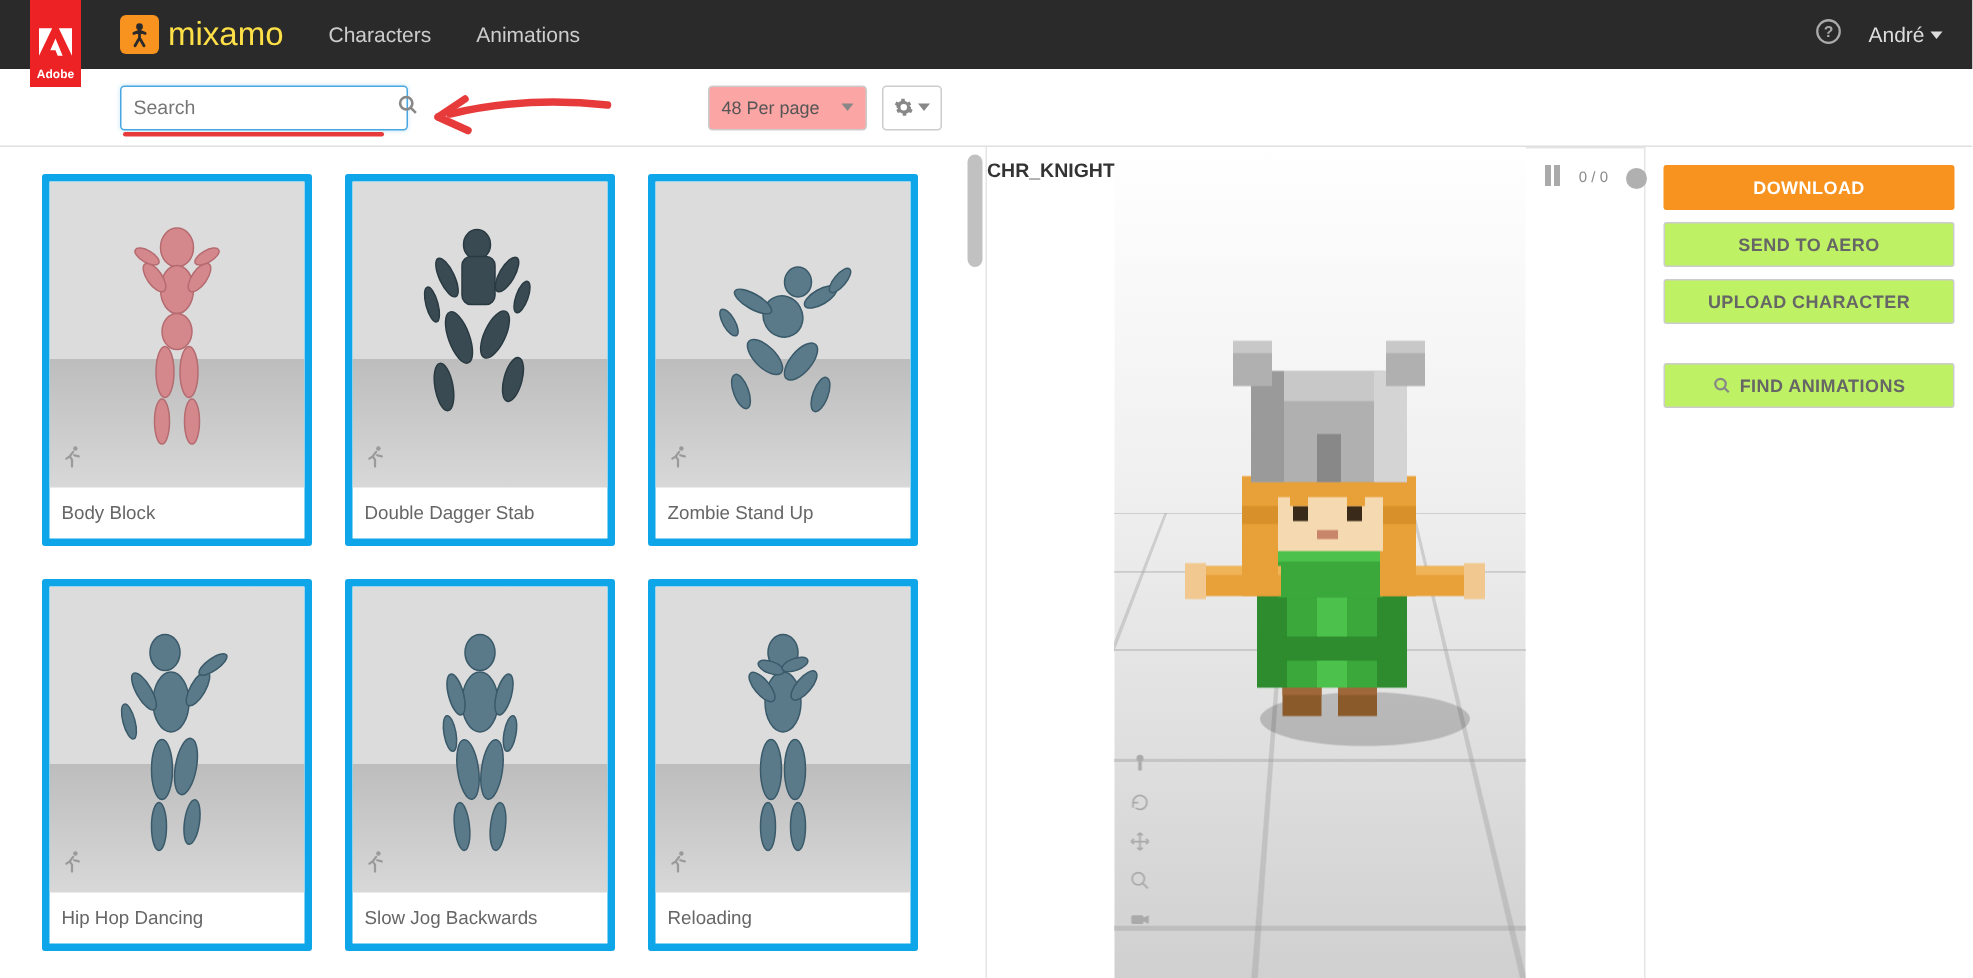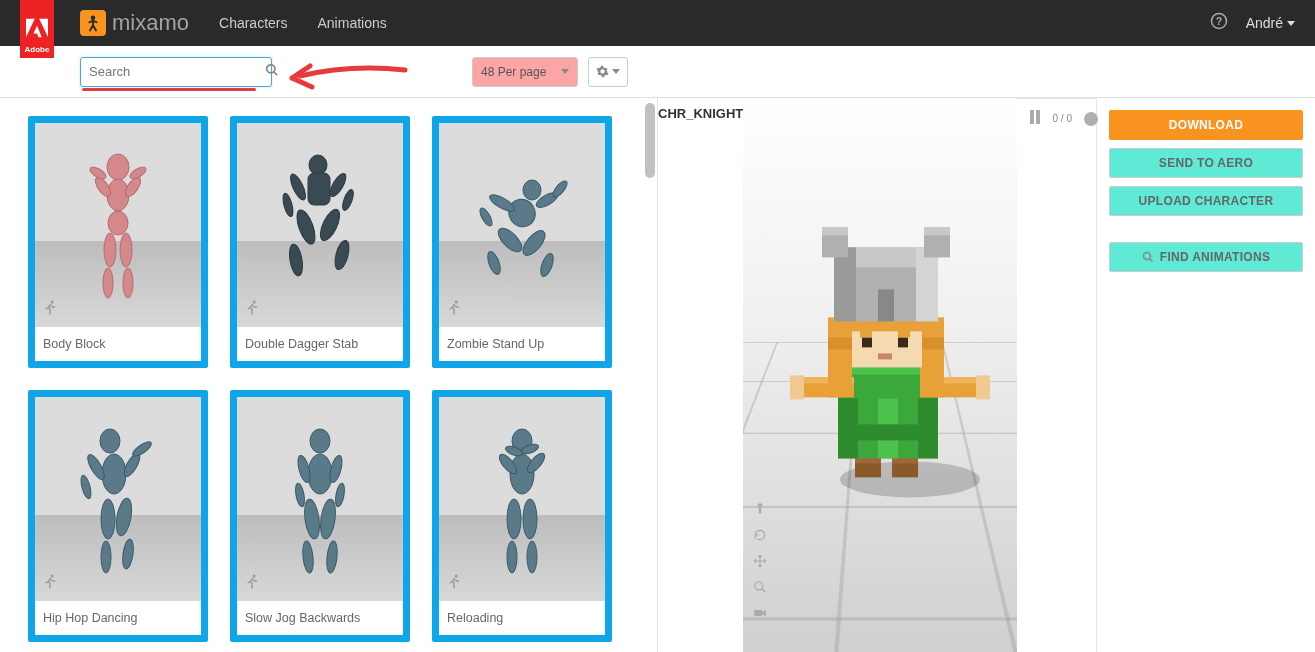--- a/index.html
+++ b/index.html
@@ -4,21 +4,21 @@
 <style>
 * { margin: 0; padding: 0; box-sizing: border-box; font-family: 'Segoe UI', Arial, sans-serif; }
 body { width: 1315px; height: 652px; overflow: hidden; background: #fff; }
 
 .topbar { height: 46px; background: #2a2a2a; display: flex; align-items: center; color: #ccc; position: relative; }
 .adobe-tag { position: absolute; left: 20px; top: 0; width: 34px; height: 58px; background: #ed2224; display: flex; flex-direction: column; align-items: center; justify-content: flex-end; padding-bottom: 4px; z-index: 10; }
 .adobe-tag .a { width: 22px; height: 22px; margin-bottom: 6px; }
 .adobe-tag .txt { color: #fff; font-size: 8px; font-weight: bold; text-align: right; }
 .logo { margin-left: 80px; display: flex; align-items: center; gap: 6px; }
 .logo-icon { width: 26px; height: 26px; background: #f7931e; border-radius: 4px; display: flex; align-items: center; justify-content: center; }
-.logo-text { color: #a3a3a3; font-size: 22px; font-weight: 300; letter-spacing: 0px; }
+.logo-text { color: #fde047; font-size: 22px; font-weight: 300; letter-spacing: 0px; }
 .nav { margin-left: 30px; display: flex; gap: 30px; }
 .nav-item { color: #ccc; font-size: 14px; cursor: pointer; }
 .topbar-right { margin-left: auto; margin-right: 20px; display: flex; align-items: center; gap: 18px; }
 .help-icon { color: #aaa; font-size: 16px; cursor: pointer; }
 .user-menu { color: #ddd; font-size: 14px; cursor: pointer; display: flex; align-items: center; gap: 4px; }
 
 .toolbar { height: 52px; border-bottom: 1px solid #e0e0e0; display: flex; align-items: center; padding: 0 20px 0 80px; position: relative; }
 .search-box { width: 192px; height: 30px; border: 1px solid #4aa8e0; border-radius: 3px; display: flex; align-items: center; padding: 0 8px; background: #fff; box-shadow: 0 0 3px rgba(74,168,224,0.3); }
 .search-box input { flex: 1; border: none; outline: none; font-size: 13px; color: #555; }
 .search-box .search-ico { color: #888; font-size: 15px; }
@@ -28,21 +28,21 @@
 
 .per-page { margin-left: 200px; width: 106px; height: 30px; border: 1px solid #ccc; border-radius: 3px; font-size: 12px; padding: 0 8px; display: flex; align-items: center; justify-content: space-between; cursor: pointer; color: #555; background: #fca5a5; }
 .gear-btn { margin-left: 10px; width: 40px; height: 30px; border: 1px solid #ccc; border-radius: 3px; display: flex; align-items: center; justify-content: center; cursor: pointer; color: #888; font-size: 13px; background: #fff; }
 
 .main { display: flex; height: calc(100% - 98px); }
 .left-panel { width: 657px; overflow-y: auto; padding: 18px 20px 18px 28px; position: relative; }
 .scrollbar-fake { position: absolute; right: 0; top: 0; width: 16px; height: 100%; }
 .scrollbar-track { position: absolute; right: 2px; top: 5px; width: 10px; height: 75px; background: #c1c1c1; border-radius: 5px; }
 
 .grid { display: flex; flex-wrap: wrap; gap: 22px; }
-.card { width: 180px; border: 7px solid #0ea5e9; border-radius: 2px; background: #fff; overflow: hidden; }
+.card { width: 180px; border: 5px solid #0ea5e9; border-radius: 2px; background: #fff; overflow: hidden; }
 .thumb { width: 100%; height: 204px; background: linear-gradient(to bottom, #dcdcdc 0%, #dcdcdc 58%, #bdbdbd 58%, #d8d8d8 100%); position: relative; display: flex; align-items: center; justify-content: center; }
 .anim-ico { position: absolute; left: 6px; bottom: 6px; color: #9a9a9a; font-size: 16px; }
 .card-label { padding: 10px 8px; font-size: 12.5px; color: #666; }
 
 .figure { width: 100px; height: 160px; position: relative; }
 
 .center-panel { flex: 1; border-left: 1px solid #e5e5e5; border-right: 1px solid #e5e5e5; display: flex; flex-direction: row; }
 .char-title { text-align: center; font-size: 13px; font-weight: bold; color: #333; padding: 8px 0; }
 .viewport { flex: 1; position: relative; background: linear-gradient(to bottom, #ffffff 0%, #f0f0f0 40%, #d0d0d0 100%); overflow: hidden; }
 
@@ -59,21 +59,21 @@
 .viewport-tools { position: absolute; left: 8px; bottom: 30px; display: flex; flex-direction: column; gap: 8px; color: #aaa; }
 .vtool { width: 18px; height: 18px; cursor: pointer; display: flex; align-items: center; justify-content: center; font-size: 14px; }
 
 .play-bar { height: 40px; display: flex; align-items: center; padding: 0 12px; gap: 12px; border-top: 1px solid #e5e5e5; }
 .pause-btn { color: #aaa; font-size: 15px; cursor: pointer; }
 .frame-txt { color: #888; font-size: 10px; }
 .slider-track { flex: 1; height: 6px; background: #ddd; border-radius: 3px; position: relative; }
 .slider-thumb { position: absolute; left: 0; top: -4px; width: 14px; height: 14px; background: #b0b0b0; border-radius: 50%; }
 
 .right-panel { width: 218px; padding: 12px; display: flex; flex-direction: column; gap: 8px; }
-.btn { height: 30px; border-radius: 2px; font-size: 12px; font-weight: bold; letter-spacing: 0.3px; display: flex; align-items: center; justify-content: center; gap: 6px; cursor: pointer; border: 1px solid #ccc; background: #5eead4; color: #666; }
+.btn { height: 30px; border-radius: 2px; font-size: 12px; font-weight: bold; letter-spacing: 0.3px; display: flex; align-items: center; justify-content: center; gap: 6px; cursor: pointer; border: 1px solid #ccc; background: #bef264; color: #666; }
 .btn.primary { background: #f7931e; border-color: #f7931e; color: #fff; }
 .btn-gap { height: 10px; }
 
 .caret-down { display: inline-block; width: 0; height: 0; border-left: 4px solid transparent; border-right: 4px solid transparent; border-top: 5px solid currentColor; }
 </style>
 </head>
 <body>
 
 <div class="topbar">
   <div class="adobe-tag">

